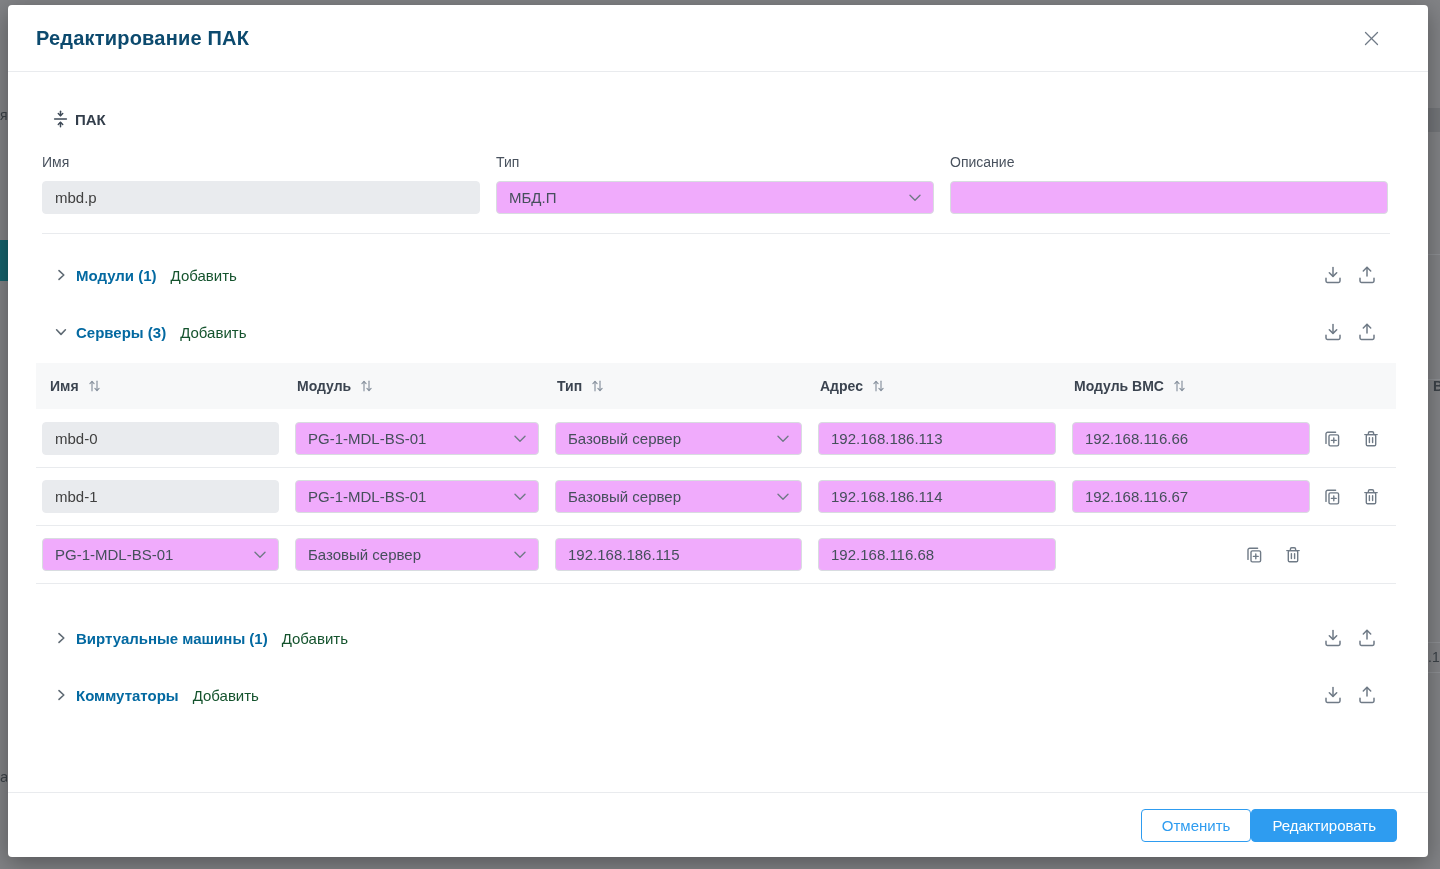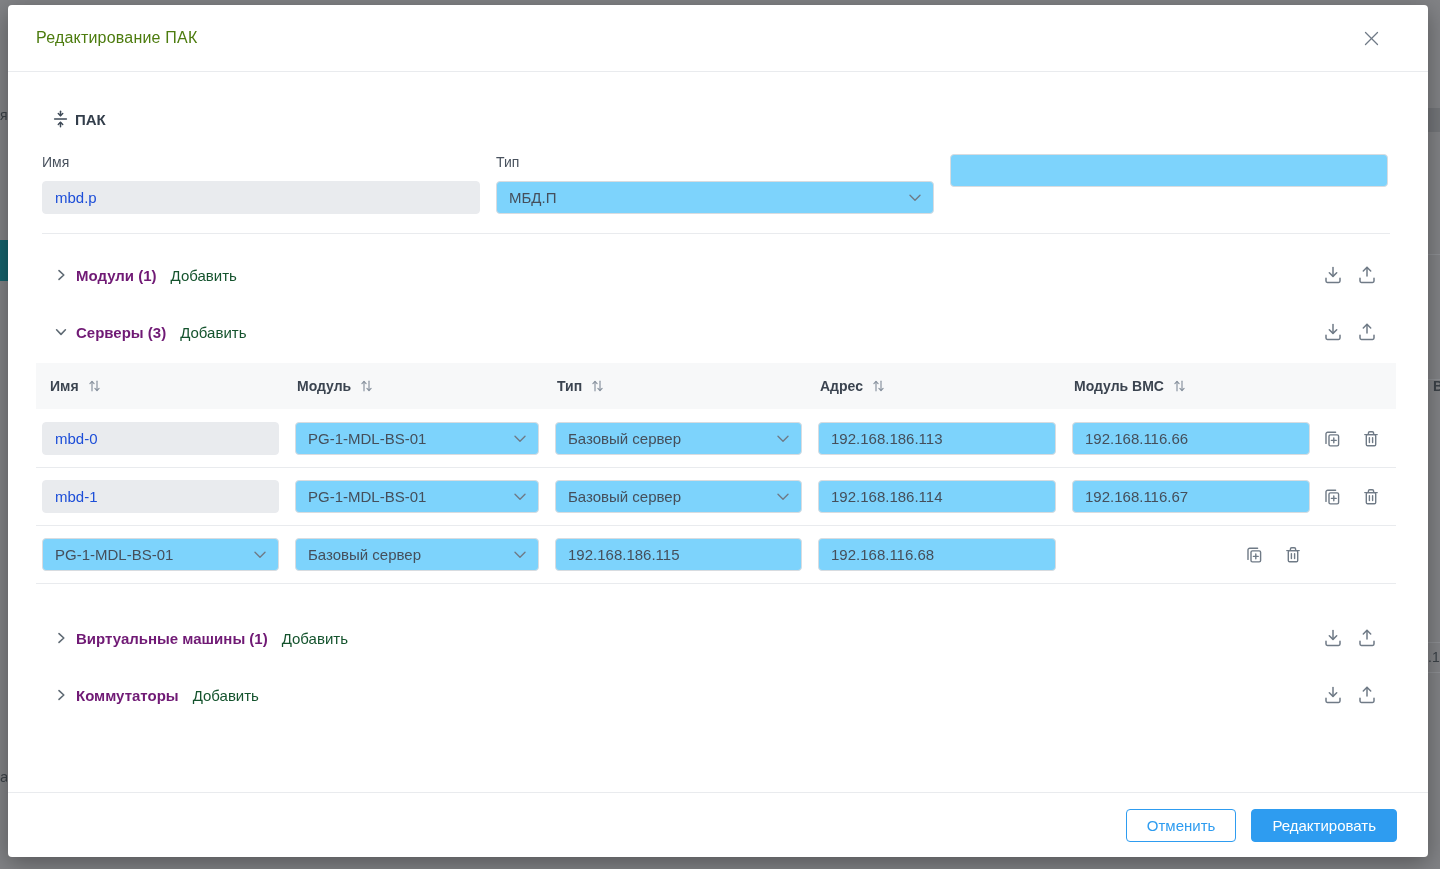--- a/index.html
+++ b/index.html
@@ -21,55 +21,55 @@
     position: absolute; left: 8px; top: 5px; width: 1420px; height: 852px;
     background: #ffffff; border-radius: 4px;
     box-shadow: 0 6px 24px rgba(0,0,0,.35);
     display: flex; flex-direction: column;
   }
   .modal-header {
     height: 67px; flex: 0 0 67px; border-bottom: 1px solid #e9ebee;
     display: flex; align-items: center; justify-content: space-between;
     padding: 0 45px 0 28px;
   }
-  .modal-title { font-size: 16px; font-weight: normal; color: #4d7c0f; letter-spacing: .2px; }
+  .modal-title { font-size: 20px; font-weight: bold; color: #0c4a6e; letter-spacing: .2px; }
   .close-btn { background: none; border: none; cursor: pointer; padding: 4px; display: flex; }
 
   .modal-body { flex: 1 1 auto; padding: 38px 32px 0 28px; position: relative; }
 
   
   .pak-head { display: flex; align-items: center; gap: 6px; margin-left: 16px; margin-bottom: 26px; }
   .pak-title { font-size: 15px; font-weight: bold; color: #333e4b; }
 
   .fields { display: flex; gap: 16px; margin: 0 8px 0 6px; }
   .field { flex: 1 1 0; }
   .field-label { font-size: 14px; color: #49525e; margin-bottom: 11px; }
   .txt-input, .sel {
     width: 100%; height: 33px; border: 1px solid #d8dce0; border-radius: 4px;
     font-family: "Liberation Sans", sans-serif; font-size: 15px; color: #454f5b;
-    padding: 0 12px; background: #7dd3fc; outline: none;
+    padding: 0 12px; background: #f0abfc; outline: none;
   }
   .txt-input:disabled, .txt-input.disabled {
-    background: #e9ebee; border-color: #e9ebee; color: #1d4ed8;
+    background: #e9ebee; border-color: #e9ebee; color: #404040;
   }
   .sel { display: flex; align-items: center; justify-content: space-between; cursor: pointer; }
   .sel .sel-text { overflow: hidden; white-space: nowrap; }
 
   .divider { height: 1px; background: #e9ebee; margin: 19px 6px 0 6px; }
 
   
   .sec-row {
     display: flex; align-items: center; margin-left: 16px; margin-right: 16px;
   }
   .sec-row.modules   { margin-top: 28px; }
   .sec-row.servers   { margin-top: 31px; }
   .sec-row.vms       { margin-top: 41px; }
   .sec-row.switches  { margin-top: 31px; }
   .chev-btn { background: none; border: none; padding: 2px; cursor: pointer; display: flex; margin-right: 6px; }
-  .sec-label { font-size: 15px; font-weight: bold; color: #701a75; }
+  .sec-label { font-size: 15px; font-weight: bold; color: #0369a1; }
   .add-link { font-size: 15px; color: #14532d; margin-left: 14px; text-decoration: none; cursor: pointer; background: none; border: none; font-family: "Liberation Sans", sans-serif; }
   .sec-icons { margin-left: auto; display: flex; gap: 8px; }
   .icon-btn { background: none; border: none; cursor: pointer; padding: 2px; display: flex; }
 
   
   .srv-table { margin-top: 18px; border-bottom: 1px solid #e9ebee; }
   .tbl-head {
     display: grid; grid-template-columns: 253px 260px 263px 254px 254px 1fr;
     background: #f7f8f9; height: 46px; align-items: center;
   }
@@ -81,21 +81,21 @@
     height: 58px; align-items: center; border-top: 1px solid transparent;
   }
   .tbl-row + .tbl-row { border-top: 1px solid #e9ebee; }
   .cell { padding-left: 6px; padding-right: 10px; }
   .cell-actions { display: flex; gap: 15px; justify-content: flex-end; padding-right: 15px; }
 
   
   .modal-footer {
     flex: 0 0 65px; border-top: 1px solid #e9ebee;
     display: flex; align-items: center; justify-content: flex-end;
-    gap: 15px; padding: 0 31px;
+    padding: 0 31px;
   }
   .btn {
     height: 33px; border-radius: 4px; font-size: 15px; cursor: pointer;
     font-family: "Liberation Sans", sans-serif; padding: 0 20px;
   }
   .btn-outline { background: #fff; border: 1px solid #2e9cf0; color: #2e9cf0; }
   .btn-primary { background: #2e9cf0; border: 1px solid #2e9cf0; color: #fff; }
 
   svg { display: block; }
 </style>
@@ -203,20 +203,21 @@
         <div class="sel">
           <span class="sel-text">МБД.П</span>
           <span>
             <svg width="12" height="8" viewBox="0 0 12 8">
                 <use href="#i-sel-chev"></use>
               </svg>
           </span>
         </div>
       </div>
       <div class="field">
+        <div class="field-label">Описание</div>
         <input class="txt-input" value="" style="">
       </div>
     </div>
 
     <div class="divider"></div>
 
     <div class="sec-row modules">
       <button class="chev-btn">
         <span>
           <svg width="14" height="14" viewBox="0 0 14 14">

